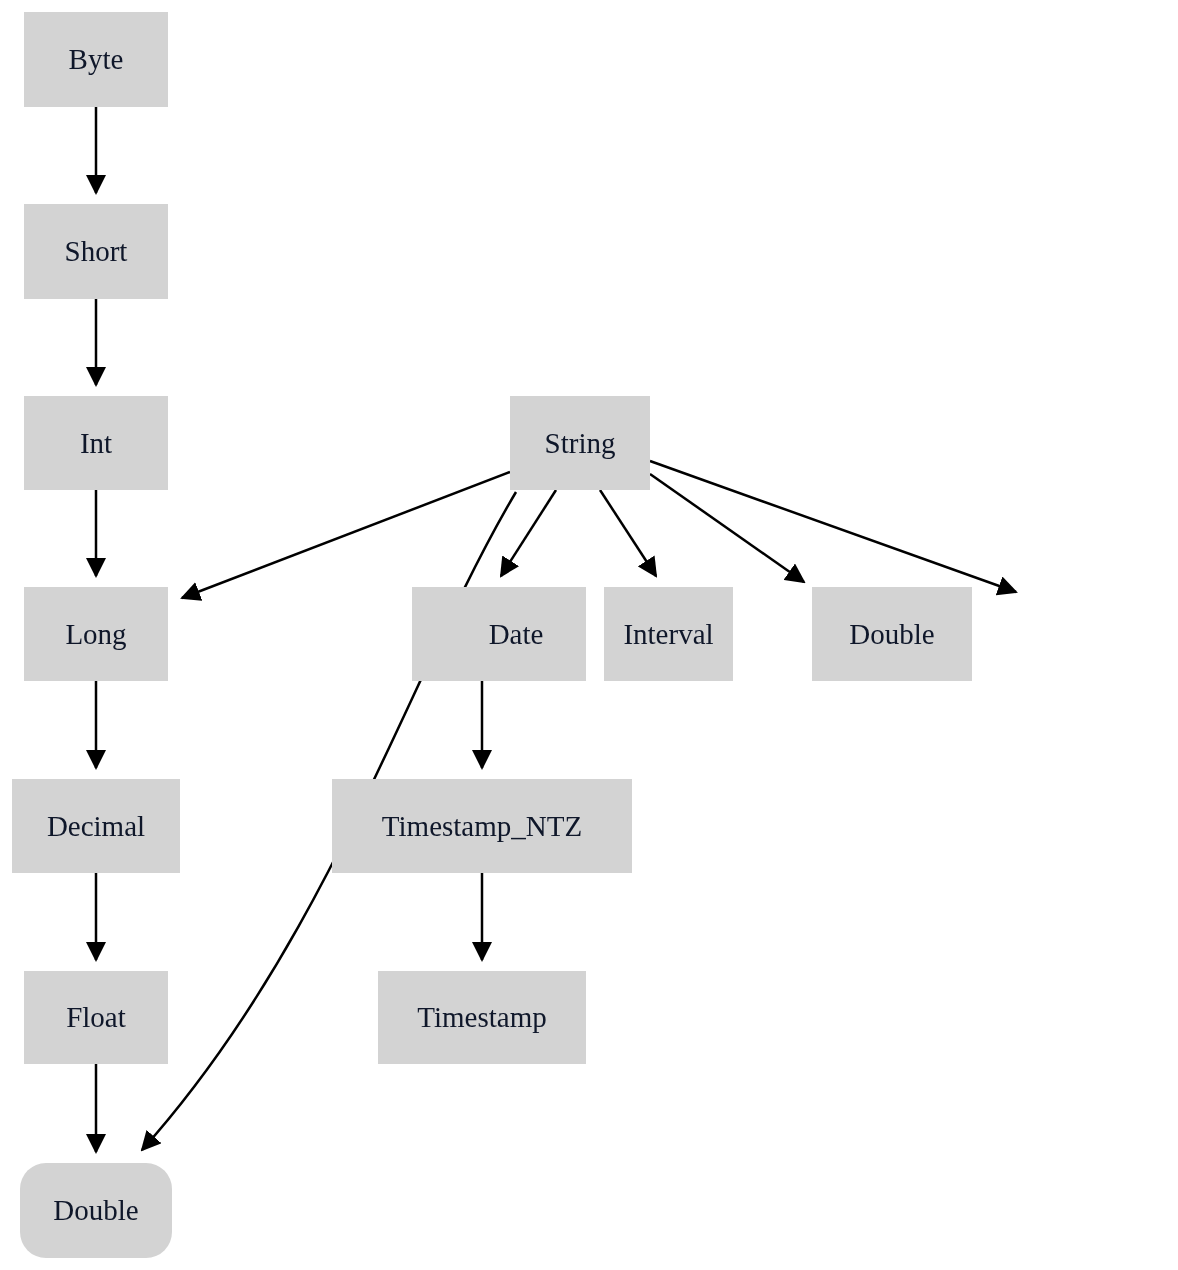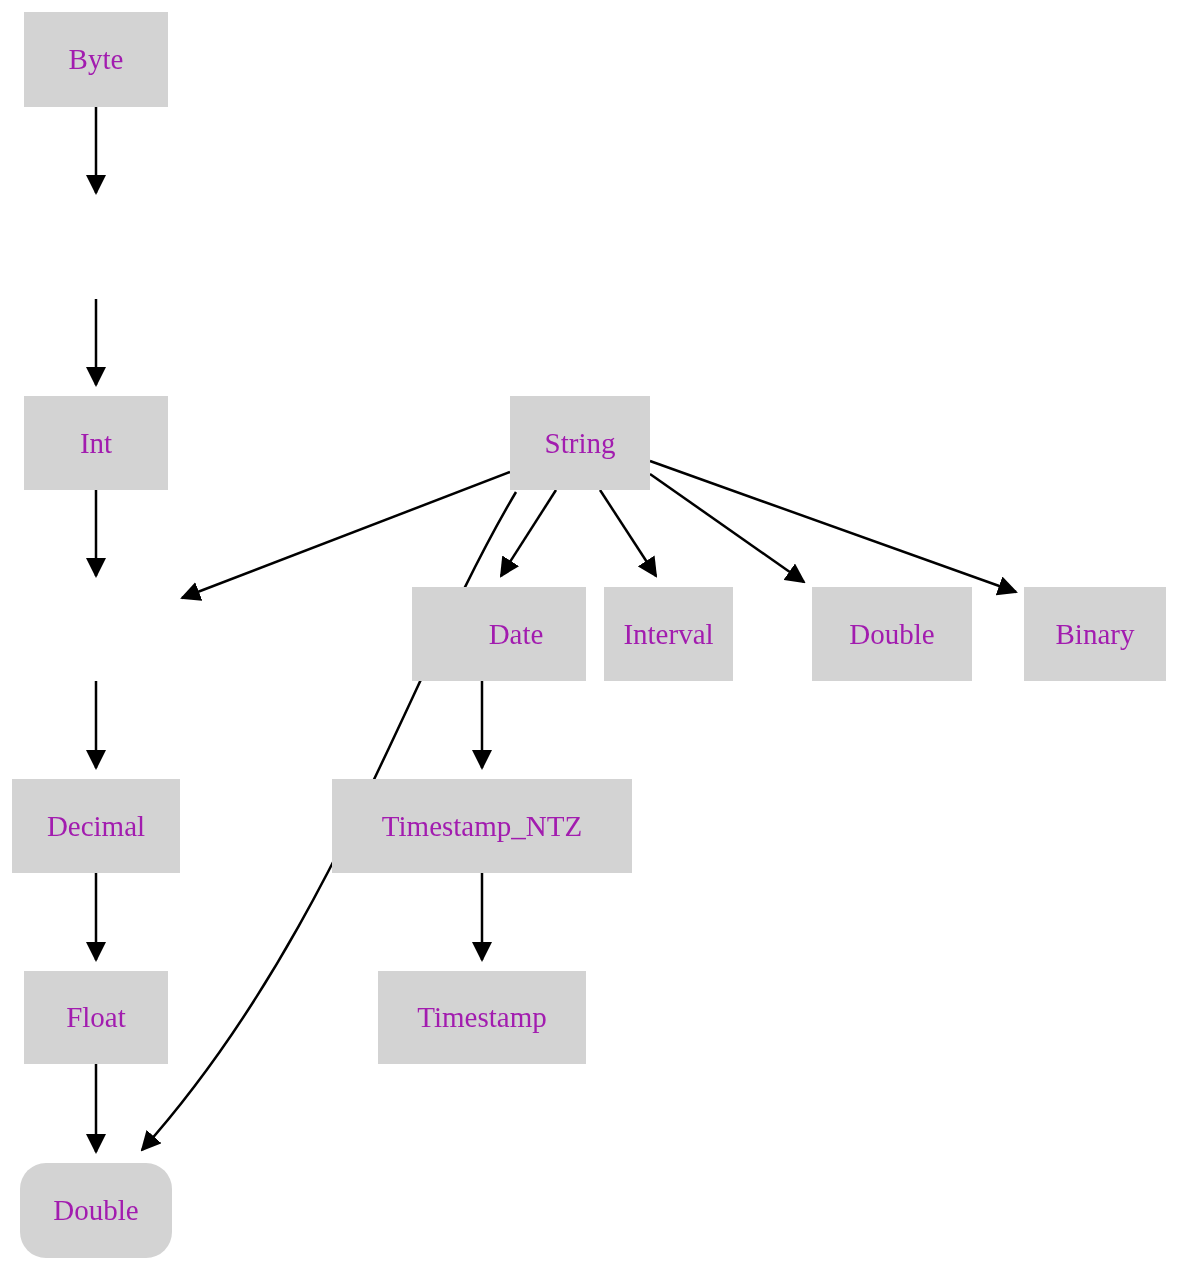--- a/index.html
+++ b/index.html
@@ -23,21 +23,21 @@
     height: 1270px;
   }
   .edge {
     stroke: #000000;
     stroke-width: 2.5;
     fill: none;
   }
   .node {
     position: absolute;
     background: #d3d3d3;
-    color: #a21caf;
+    color: #0f172a;
     display: flex;
     align-items: center;
     justify-content: center;
     font-size: 29px;
     line-height: 1;
     white-space: nowrap;
   }
   
   .n-byte          { left: 24px;   top: 12px;   width: 144px; height: 95px; }
   .n-short         { left: 24px;   top: 204px;  width: 144px; height: 95px; }
@@ -76,25 +76,26 @@
     <path class="edge" d="M516,492 C410,670 330,940 142,1150" marker-end="url(#arrowhead)"></path>
     <path class="edge" d="M556,490 L501,576" marker-end="url(#arrowhead)"></path>
     <path class="edge" d="M600,490 L656,576" marker-end="url(#arrowhead)"></path>
     <path class="edge" d="M650,474 L804,582" marker-end="url(#arrowhead)"></path>
     <path class="edge" d="M650,461 L1016,592" marker-end="url(#arrowhead)"></path>
     <path class="edge" d="M482,681 L482,768" marker-end="url(#arrowhead)"></path>
     <path class="edge" d="M482,873 L482,960" marker-end="url(#arrowhead)"></path>
   </svg>
 
   <div class="node n-byte">Byte</div>
+  <div class="node n-short">Short</div>
   <div class="node n-int">Int</div>
+  <div class="node n-long">Long</div>
   <div class="node n-decimal">Decimal</div>
   <div class="node n-float">Float</div>
   <div class="node n-double">Double</div>
   <div class="node n-string">String</div>
   <div class="node n-date">Date</div>
   <div class="node n-interval">Interval</div>
   <div class="node n-boolean">Double</div>
-  <div class="node n-binary">Binary</div>
   <div class="node n-timestamp-ntz">Timestamp_NTZ</div>
   <div class="node n-timestamp">Timestamp</div>
 
 </div>
 
 </body></html>

